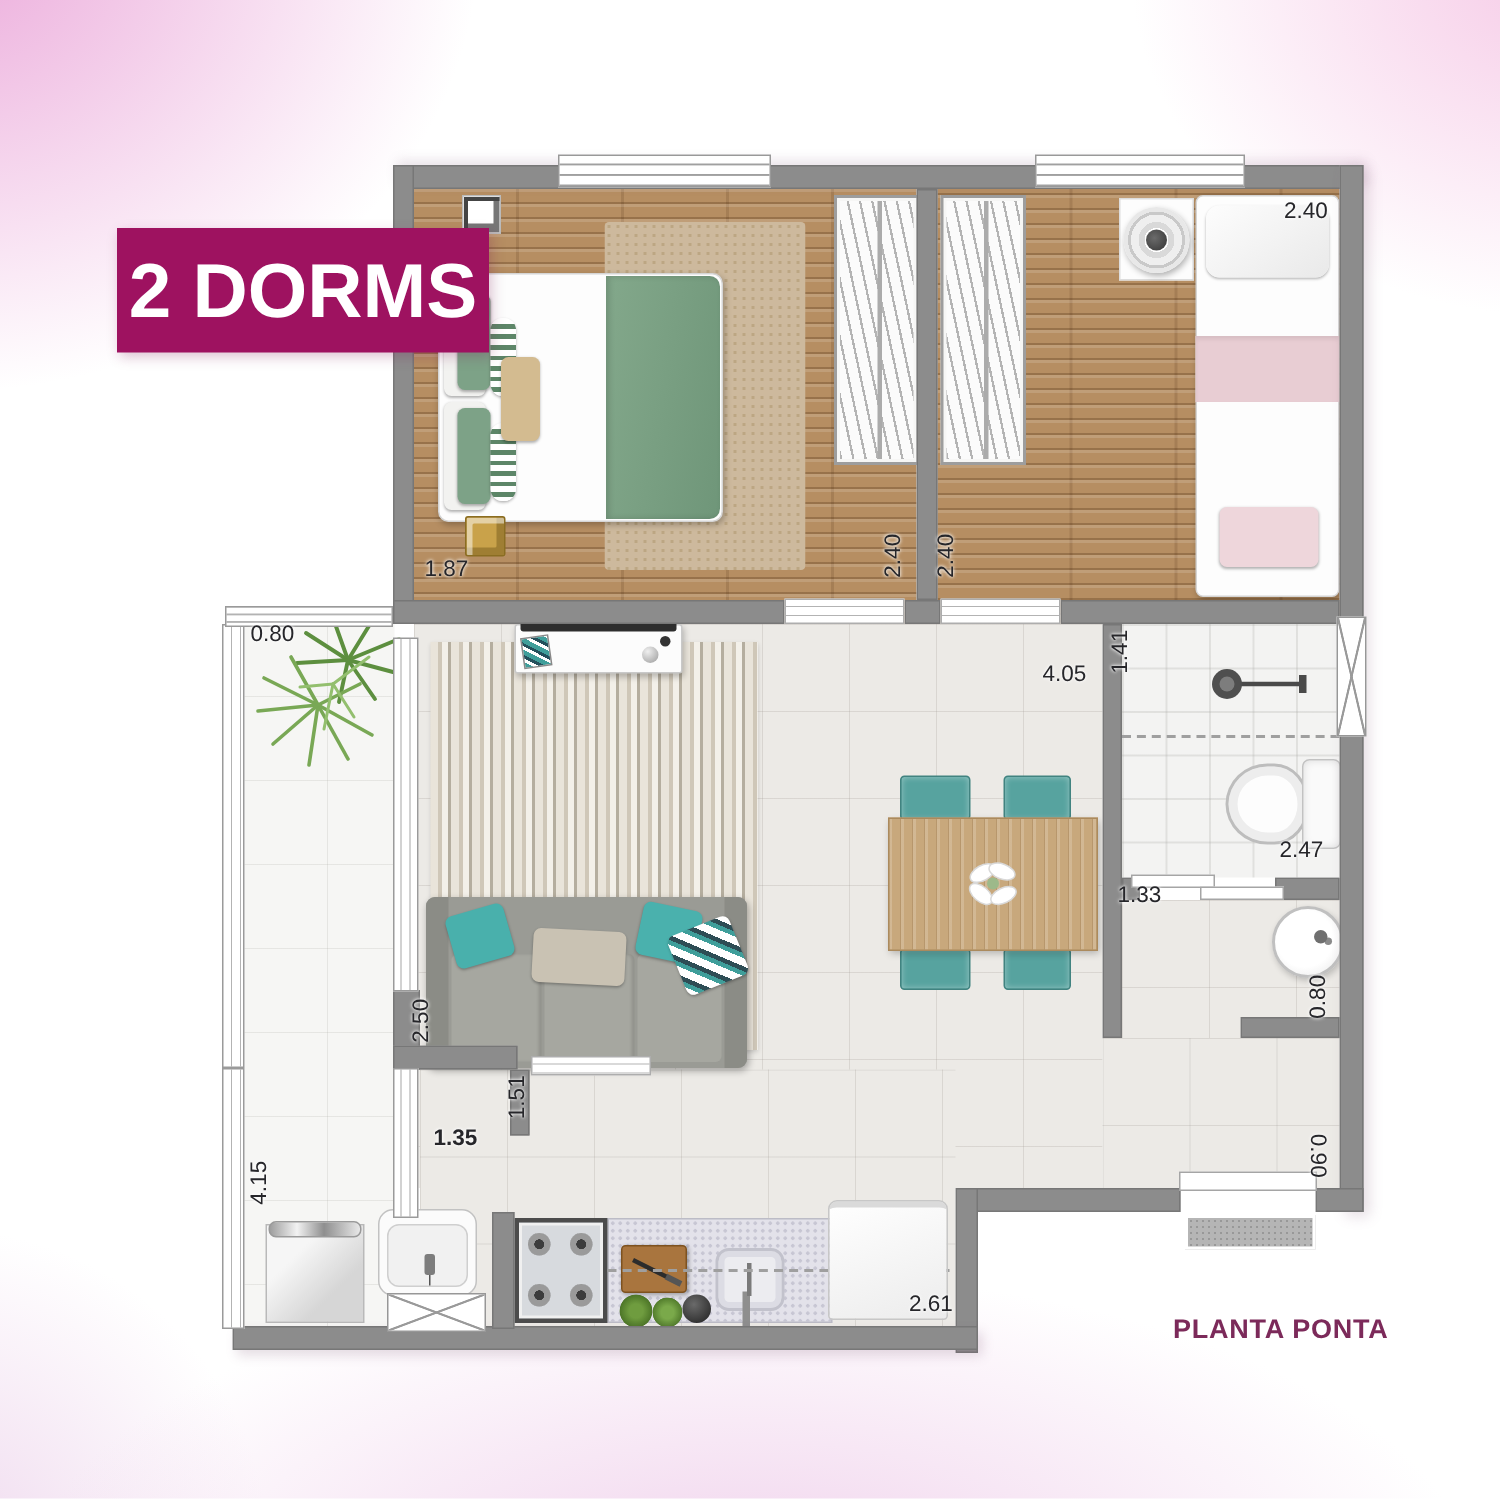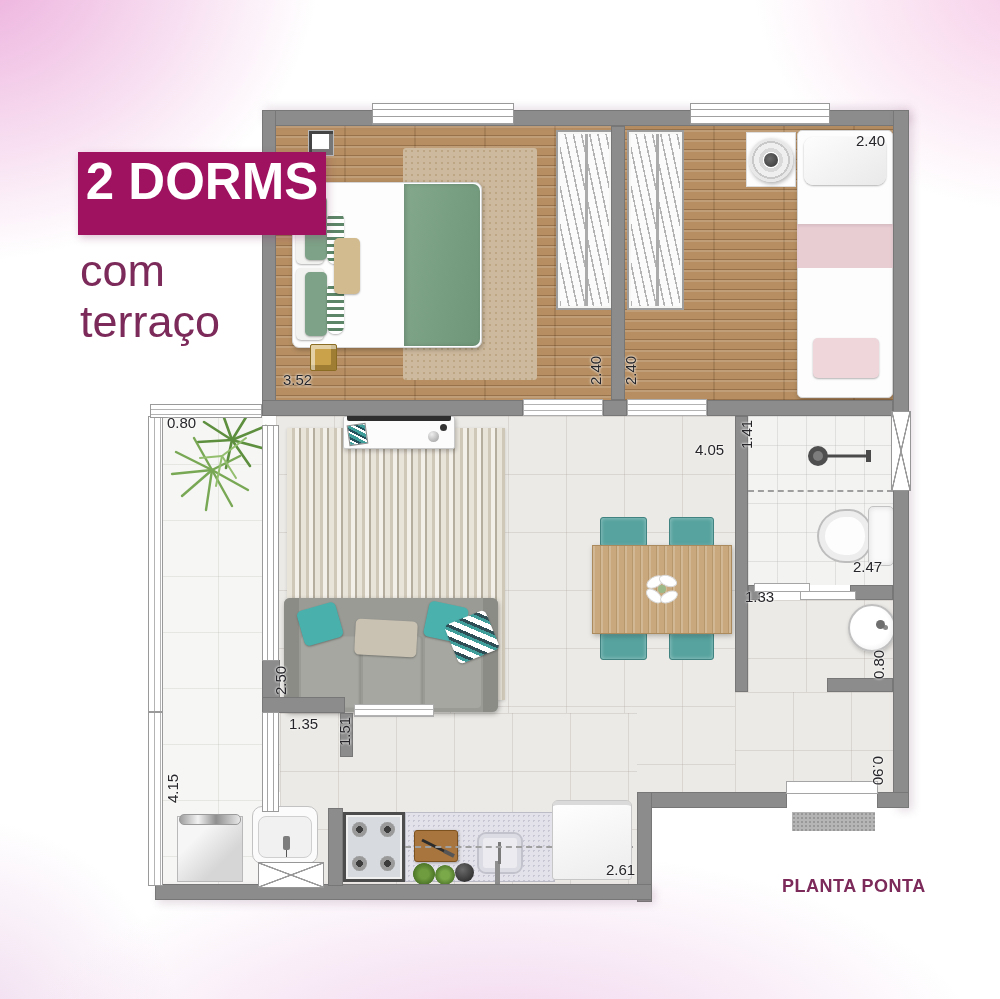--- a/index.html
+++ b/index.html
@@ -85,21 +85,21 @@
   .mattress{background:#fdfdfd;border:1px solid #d5d5d5;border-radius:7px;box-shadow:1px 2px 4px rgba(0,0,0,.25);}
   .rug-bed{background-color:#cdb99d;background-image:radial-gradient(#bca683 1px, transparent 1px);background-size:6px 6px;border-radius:3px;}
   .rug-stripe{background:repeating-linear-gradient(90deg,#e9e4da 0 5px,#cfc7b8 5px 8px,#f3f0e9 8px 12px,#b5ae9f 12px 14px);box-shadow:0 1px 3px rgba(0,0,0,.15);}
   .counter{background-color:#e3e2ea;background-image:radial-gradient(#c7c6d3 1px, transparent 1px);background-size:5px 5px;border:1px solid #bcbcc6;}
   .dashline{border-top:2px dashed #9f9f9f;}
   .label{font-size:15px;color:#26262a;white-space:nowrap;font-weight:400;
     text-shadow:0 0 3px rgba(255,255,255,.9),0 0 2px rgba(255,255,255,.9);}
   .rotccw{transform:rotate(-90deg);transform-origin:center;}
   .rotcw{transform:rotate(90deg);transform-origin:center;}
   
-  .banner{background:var(--accent);color:#fff;display:flex;align-items:flex-start;justify-content:center;
+  .banner{background:var(--accent);color:#fff;display:flex;align-items:center;justify-content:center;
     font-weight:bold;font-size:51px;letter-spacing:0px;font-stretch:condensed;box-shadow:2px 3px 8px rgba(120,20,80,.25);}
   .subtitle{color:var(--plum);font-size:45px;line-height:1.13;font-weight:400;}
   .planname{color:var(--plum);font-size:18px;font-weight:bold;letter-spacing:.5px;font-stretch:condensed;}
   .chair{background:var(--teal);border:1px solid #418380;border-radius:3px;box-shadow:inset 0 0 4px rgba(255,255,255,.4);}
   .pillow{border-radius:5px;box-shadow:0 1px 2px rgba(0,0,0,.3);}
 </style>
 </head>
 <body>
 
 <div class="abs" style="left:0;top:0;width:1000px;height:999px;">
@@ -273,38 +273,34 @@
   <div class="abs slide" style="left:786px;top:781px;width:92px;height:13px;"></div>
   <div class="abs" style="left:790px;top:810px;width:87px;height:23px;background-color:#b5b5b5;background-image:radial-gradient(#989898 1px, transparent 1px);background-size:4px 4px;border:2px solid #fff;"></div>
   <div class="abs glassv" style="left:262px;top:425px;width:17px;height:236px;"></div>
   <div class="abs glassv" style="left:262px;top:712px;width:17px;height:100px;"></div>
   <div class="abs threshold" style="left:354px;top:704px;width:80px;height:13px;"></div>
   <div class="abs rail" style="left:148px;top:416px;width:15px;height:296px;"></div>
   <div class="abs rail" style="left:148px;top:712px;width:15px;height:174px;"></div>
   <div class="abs railh" style="left:150px;top:404px;width:112px;height:14px;"></div>
 
   <div class="abs label" style="left:167px;top:414px;">0.80</div>
-  <div class="abs label" style="left:283px;top:371px;">3.52</div>
+  <div class="abs label" style="left:283px;top:371px;">1.87</div>
   <div class="abs label rotccw" style="left:581px;top:362px;">2.40</div>
   <div class="abs label rotccw" style="left:616px;top:362px;">2.40</div>
   <div class="abs label" style="left:856px;top:132px;">2.40</div>
   <div class="abs label" style="left:695px;top:419px;margin-top:22px;">4.05</div>
   <div class="abs label rotccw" style="left:732px;top:426px;">1.41</div>
   <div class="abs label" style="left:853px;top:558px;">2.47</div>
   <div class="abs label" style="left:745px;top:588px;">1.33</div>
   <div class="abs label rotccw" style="left:864px;top:656px;">0.80</div>
   <div class="abs label rotccw" style="left:266px;top:672px;">2.50</div>
-  <div class="abs label" style="left:289px;top:715px;">1.35</div>
+  <div class="abs label" style="left:289px;top:750px;font-weight:bold;">1.35</div>
   <div class="abs label rotccw" style="left:330px;top:723px;">1.51</div>
   <div class="abs label rotccw" style="left:158px;top:780px;">4.15</div>
   <div class="abs label rotcw" style="left:864px;top:762px;">0.90</div>
   <div class="abs label" style="left:606px;top:861px;">2.61</div>
 
   <div class="abs banner" style="left:78px;top:152px;width:248px;height:83px;">
     <span>2 DORMS</span>
   </div>
-  <div class="abs subtitle" style="left:80px;top:246px;">
-    <div>com</div>
-    <div>terraço</div>
-  </div>
   <div class="abs planname" style="left:782px;top:876px;">PLANTA PONTA</div>
 
 </div>
 
 </body></html>

